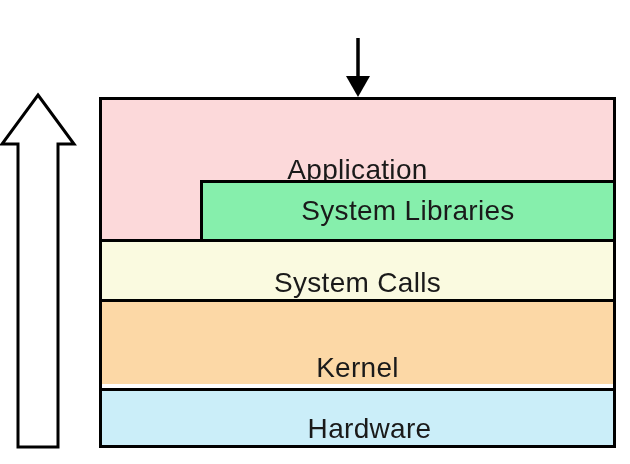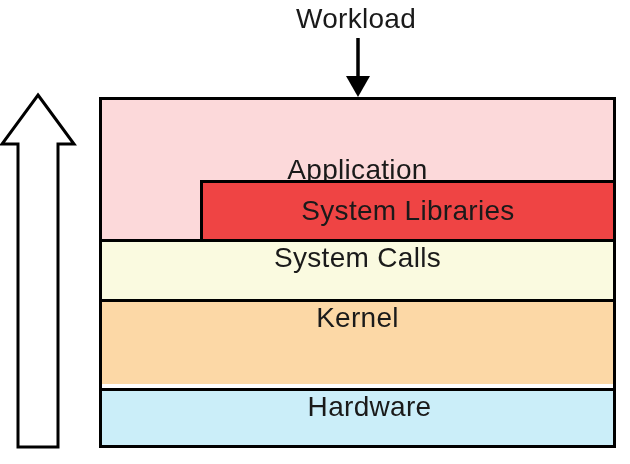--- a/index.html
+++ b/index.html
@@ -45,21 +45,21 @@
     height: 351px;
     border: 3px solid #000;
     box-sizing: border-box;
   }
   .layer {
     position: absolute;
     left: 0;
     width: 100%;
     box-sizing: border-box;
     display: flex;
-    align-items: flex-start;
+    align-items: flex-end;
     justify-content: center;
     font-size: 28px;
     letter-spacing: 0.3px;
     color: #1a1a1a;
   }
   .layer-application {
     top: 0;
     height: 139px;
     align-items: center;
   }
@@ -88,40 +88,39 @@
   }
   .layer-system-calls { top: 139px; height: 60px; border-top: 3px solid #000; }
   .layer-kernel       { top: 199px; height: 85px; border-top: 3px solid #000; }
   .layer-hardware     { top: 288px; height: 57px; border-top: 3px solid #000; padding-left: 24px; }
 </style>
 </head>
 <body>
 
 <div class="canvas">
 
-  <div class="workload-label">Workload</div>
 
   <svg class="down-arrow" width="26" height="60" viewBox="0 0 26 60">
     <line x1="13" y1="0" x2="13" y2="40" stroke="#000" stroke-width="3.5"></line>
     <polygon points="1,38 25,38 13,59" fill="#000"></polygon>
   </svg>
 
   <svg class="up-arrow" width="78" height="358" viewBox="0 0 78 358">
     <polygon points="38,3 74,52 58,52 58,355 18,355 18,52 2,52" fill="#ffffff" stroke="#000" stroke-width="3" stroke-linejoin="miter"></polygon>
   </svg>
 
   <div class="stack">
 
     <div class="layer layer-application" style="background: rgb(252, 217, 218);">
       <div class="application-label-row">
         <span>Application</span>
       </div>
     </div>
 
-    <div class="layer-system-libraries" style="background: #ef4444;">
+    <div class="layer-system-libraries" style="background: #86efac;">
       <span>System Libraries</span>
     </div>
 
     <div class="layer layer-system-calls" style="background: rgb(250, 250, 224);">
       <span>System Calls</span>
     </div>
 
     <div class="layer layer-kernel" style="background: rgb(252, 216, 166);">
       <span>Kernel</span>
     </div>

